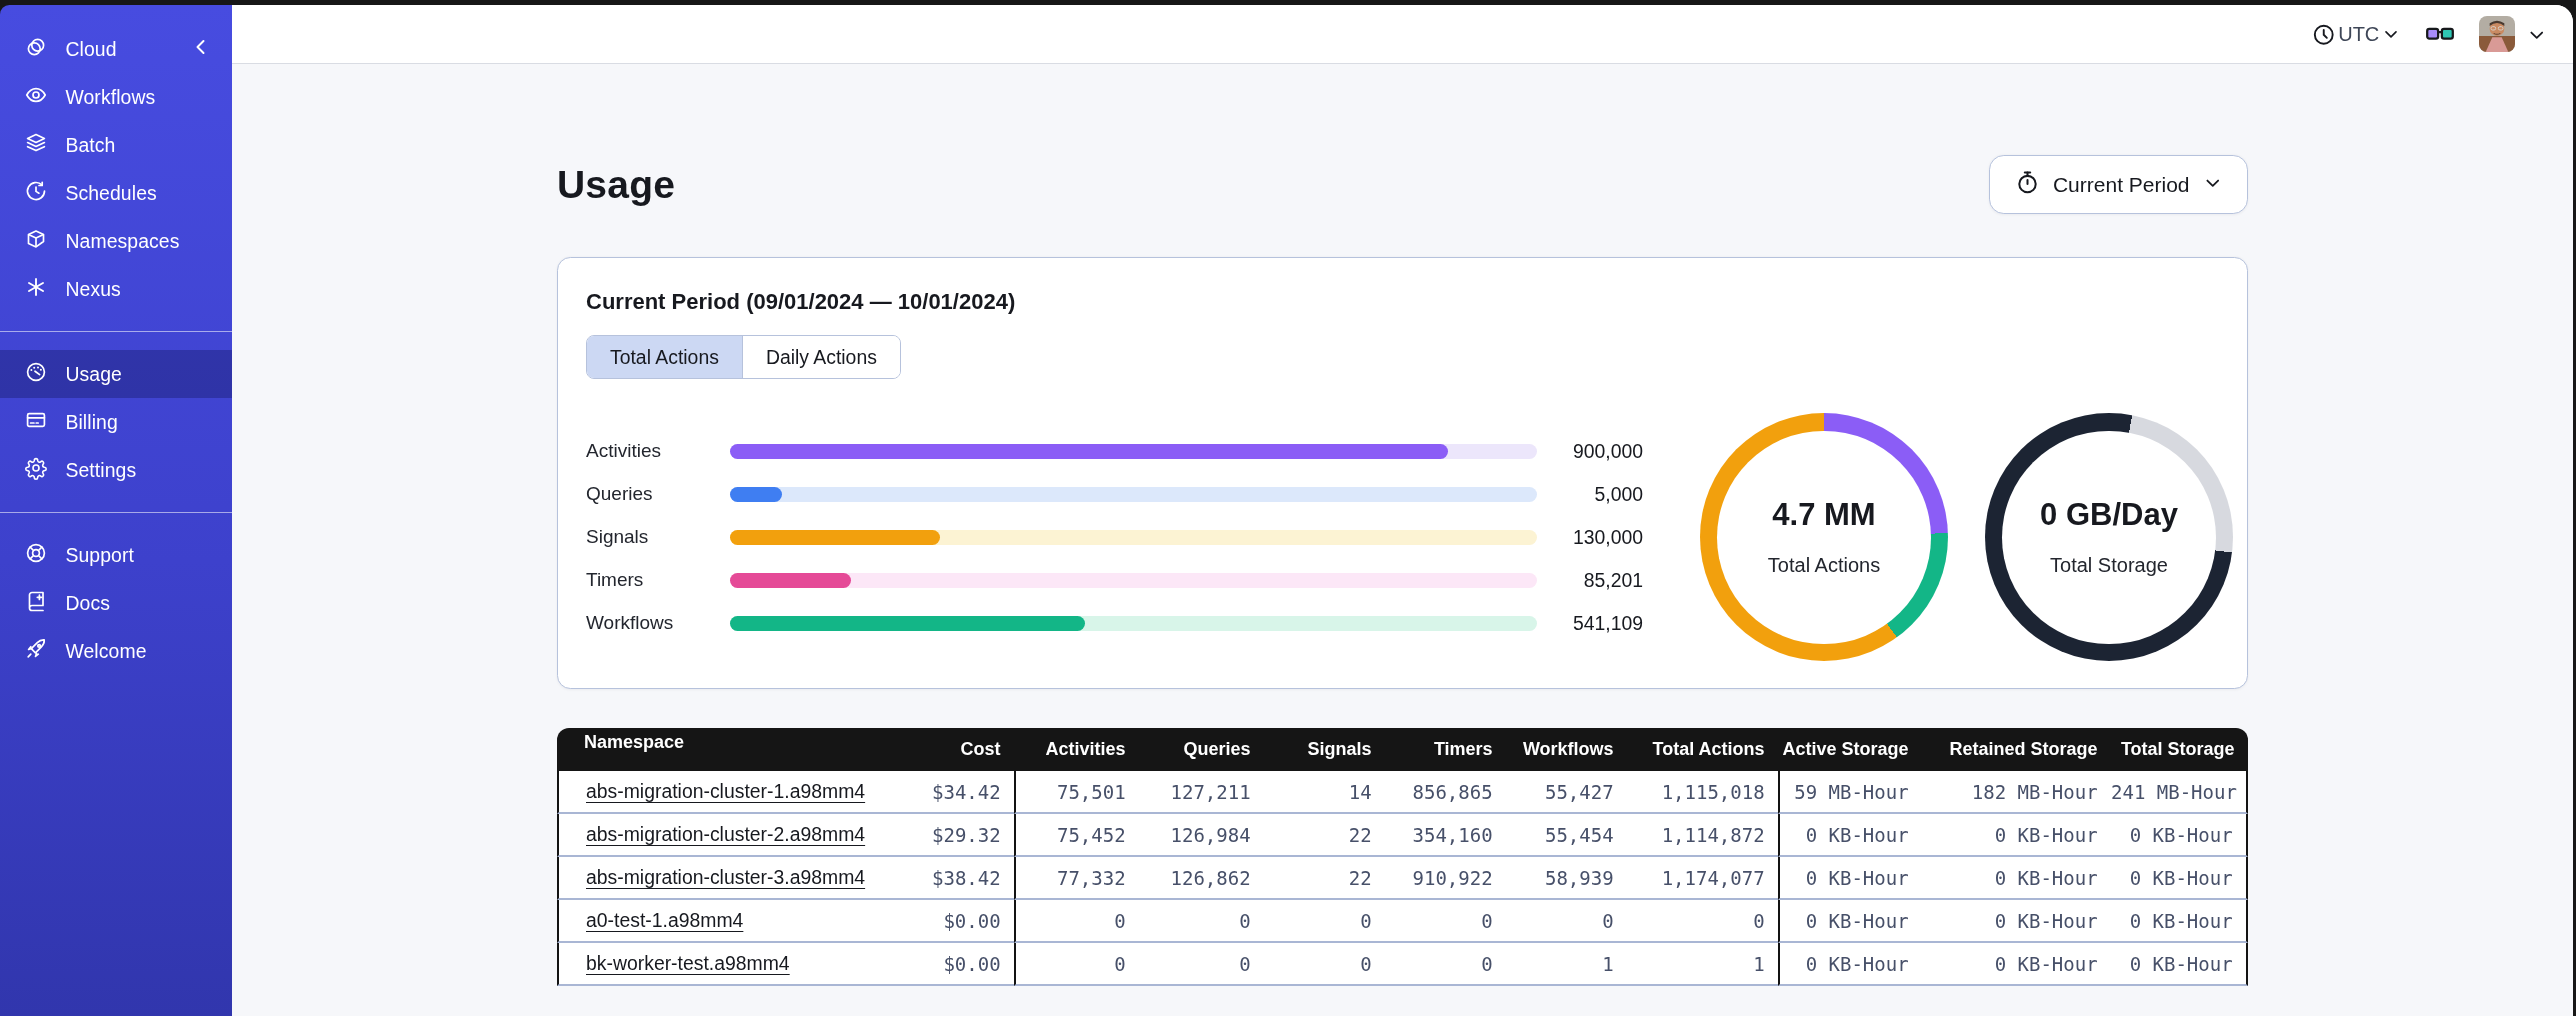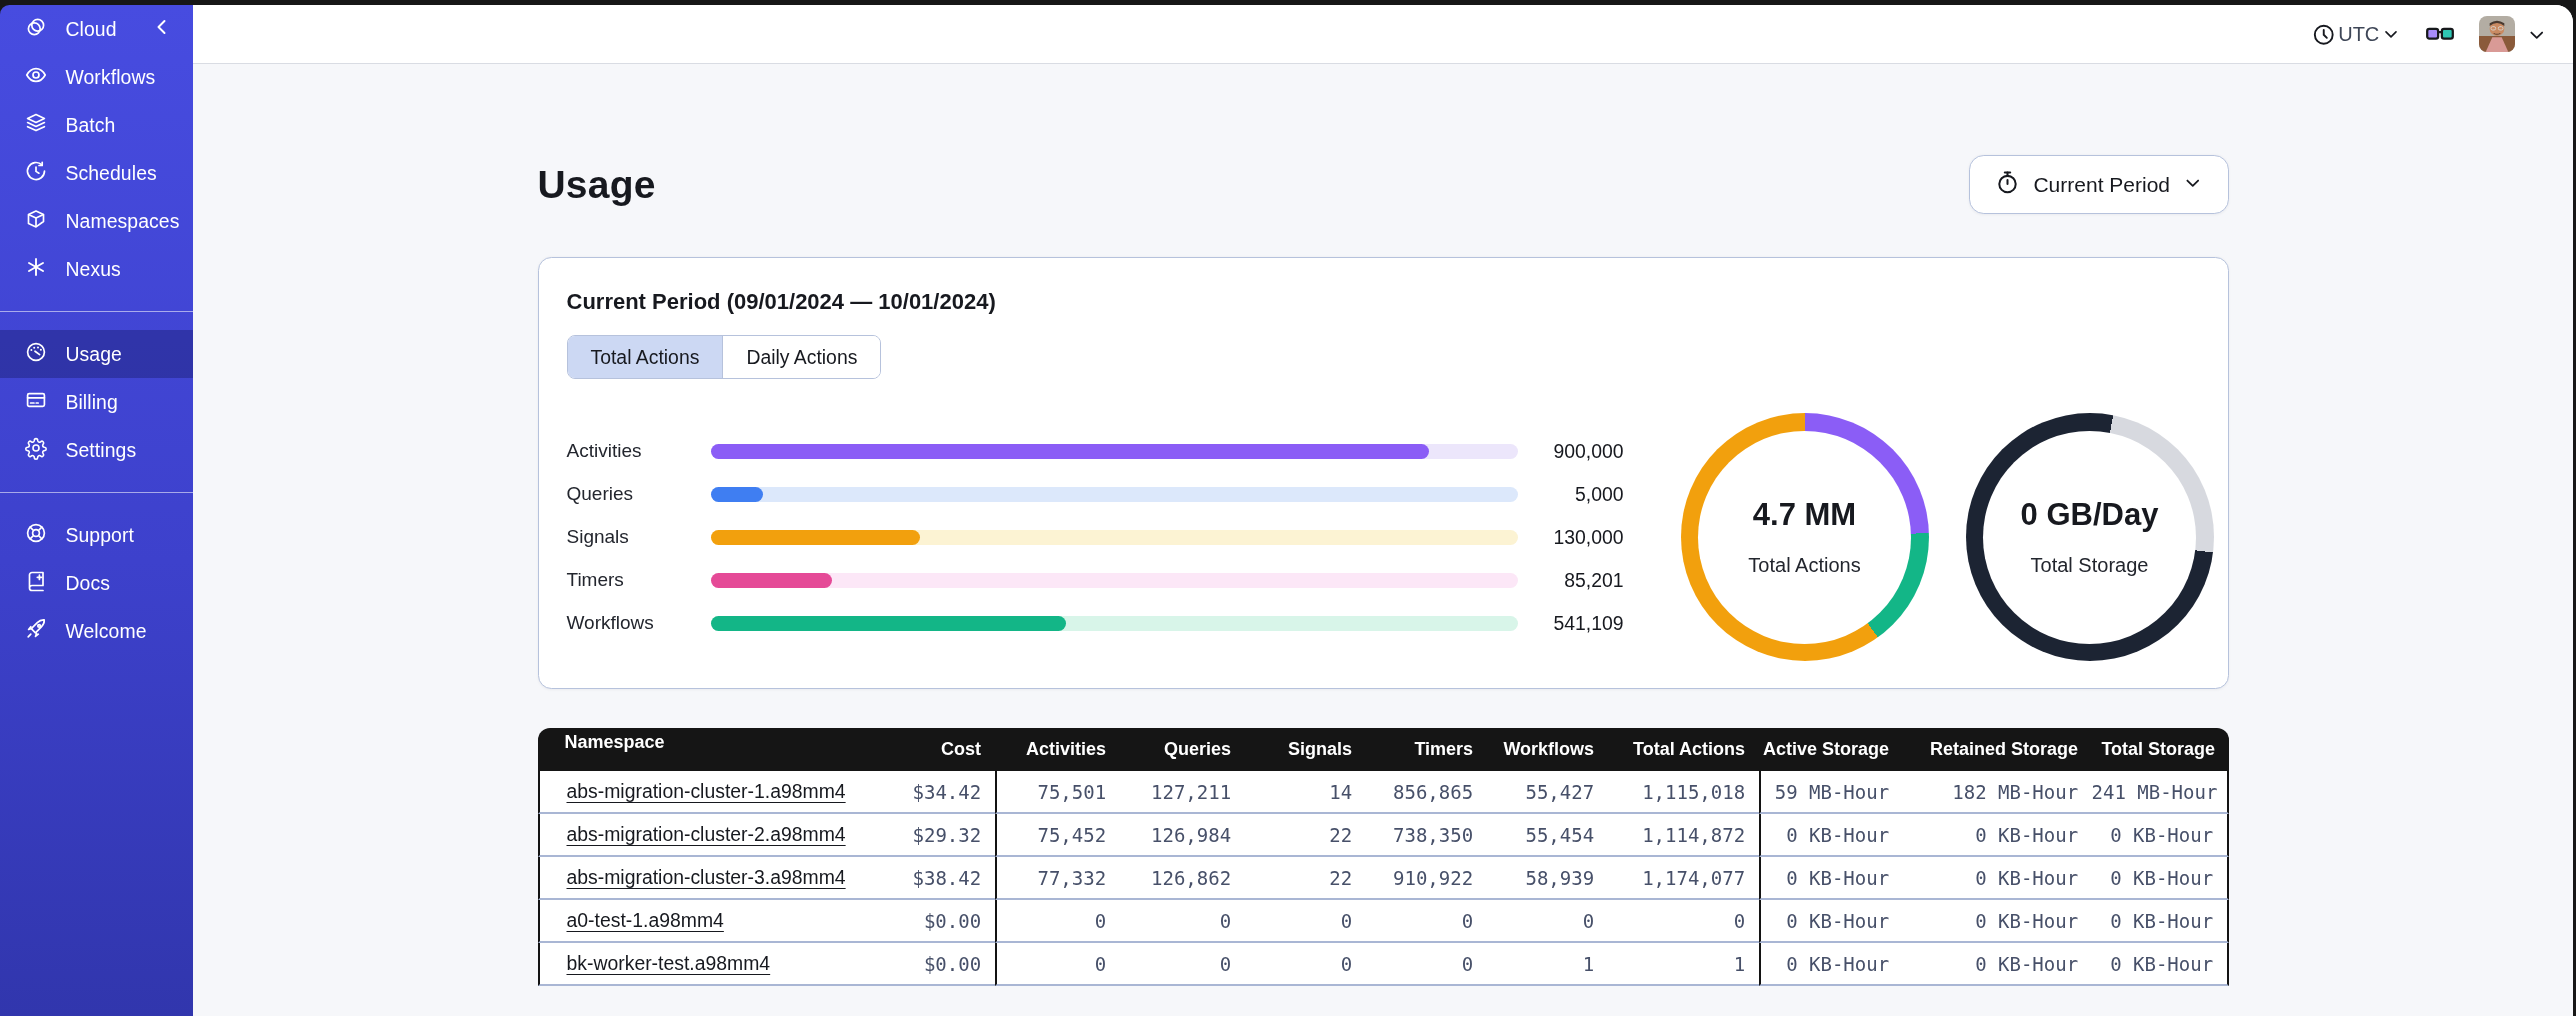--- a/index.html
+++ b/index.html
@@ -2,22 +2,22 @@
 <html style="font-size:10.7px"><head>
 <meta charset="utf-8">
 <style>
   * { margin:0; padding:0; box-sizing:border-box; }
   html,body { width:2576px; height:1016px; background:#171717; overflow:hidden;
               font-family:"Liberation Sans","DejaVu Sans",sans-serif; }
   .app { position:absolute; left:0; top:5.4px; width:2573px; height:1011px;
          display:flex; border-top-left-radius:9.4px; overflow:hidden; }
 
   
-  .sidebar { width:193px; flex-shrink:0; background:linear-gradient(180deg,#474ce0 0%,#3d41cc 55%,#3136ad 100%);
-             color:#fff; display:flex; flex-direction:column; }
+  .sidebar { width:232px; flex-shrink:0; background:linear-gradient(180deg,#474ce0 0%,#3d41cc 55%,#3136ad 100%);
+             color:#fff; padding-top:20px; display:flex; flex-direction:column; }
   .side-item { height:48px; display:flex; align-items:center; padding:0 19px 0 24px;
                gap:17.4px; font-size:19.4px; font-weight:500; letter-spacing:0.1px; cursor:pointer; }
   .side-item svg { width:24px; height:24px; flex-shrink:0; }
   .side-item.active { background:rgba(10,12,70,.30); }
   .brand { justify-content:space-between; }
   .brand-left { display:flex; align-items:center; gap:17.4px; }
   .side-sep { border:none; border-top:1.3px solid rgba(255,255,255,.55); margin:18px 0; }
 
   
   .main { flex:1; display:flex; flex-direction:column; background:#f6f7fa;
@@ -392,21 +392,21 @@
                 <td class="gstart">59 MB-Hour</td>
                 <td>182 MB-Hour</td>
                 <td class="last">241 MB-Hour</td>
               </tr>
               <tr>
                 <td class="ns"><a class="ns-link">abs-migration-cluster-2.a98mm4</a></td>
                 <td>$29.32</td>
                 <td class="gstart">75,452</td>
                 <td>126,984</td>
                 <td>22</td>
-                <td>738,350</td>
+                <td>354,160</td>
                 <td>55,454</td>
                 <td>1,114,872</td>
                 <td class="gstart">0 KB-Hour</td>
                 <td>0 KB-Hour</td>
                 <td class="last">0 KB-Hour</td>
               </tr>
               <tr>
                 <td class="ns"><a class="ns-link">abs-migration-cluster-3.a98mm4</a></td>
                 <td>$38.42</td>
                 <td class="gstart">77,332</td>

